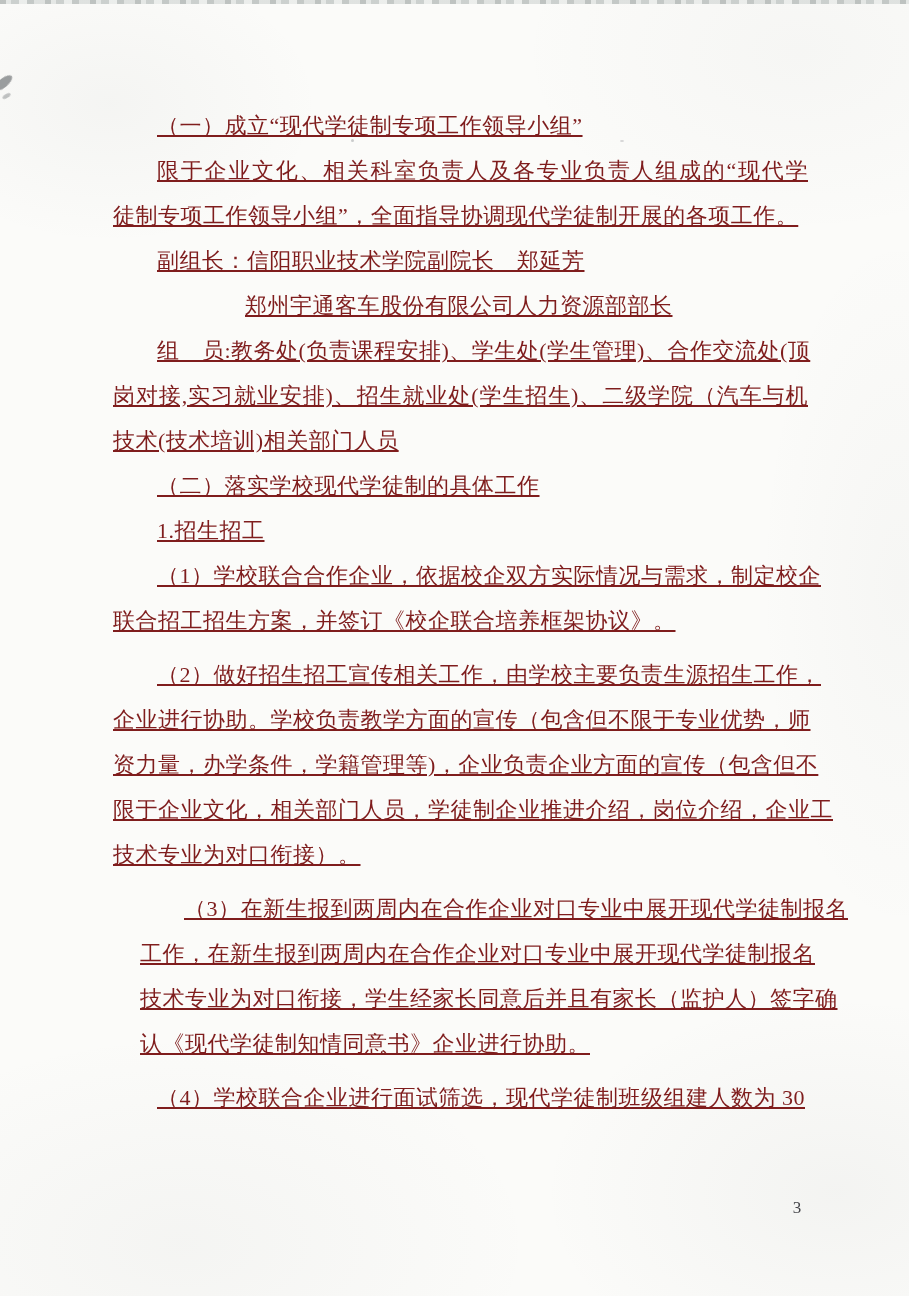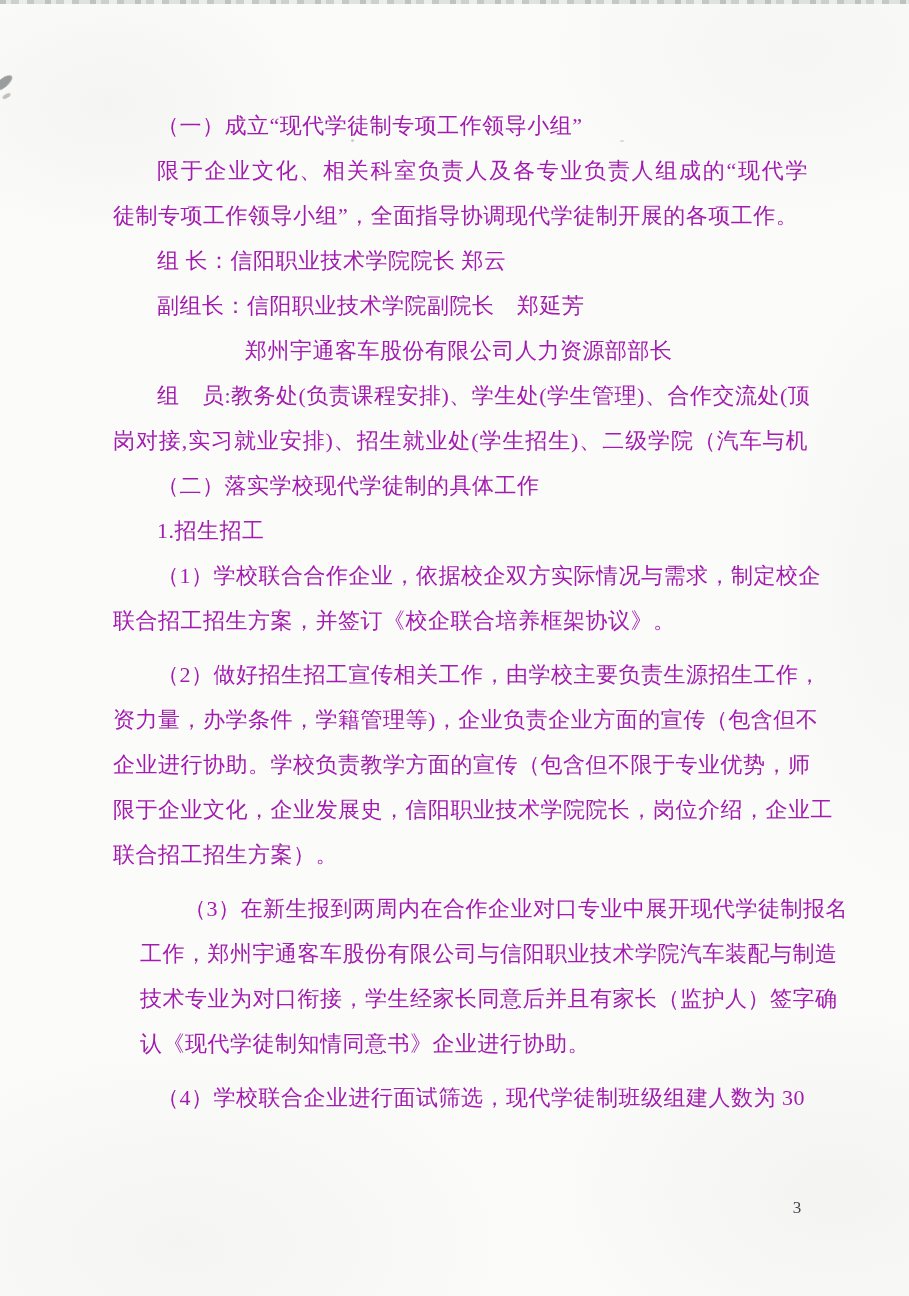--- a/index.html
+++ b/index.html
@@ -108,61 +108,59 @@
 </head>
 <body style="background: rgb(251, 251, 249);">
 
 <div class="paper-texture"></div>
 <div class="scan-edge-top"></div>
 <div class="scan-smudge-1"></div>
 <div class="scan-smudge-2"></div>
 <div class="scan-speck-1"></div>
 <div class="scan-speck-2"></div>
 
-<div class="doc-body" id="doc-body" style="color: #a21caf;">
+<div class="doc-body" id="doc-body" style="color: #7f1d1d; text-decoration: underline;">
     <div class="para">
       <div class="line last" style="text-indent: 2em;">（一）成立“现代学徒制专项工作领导小组”</div>
     </div>
     <div class="para">
       <div class="line" style="text-indent: 2em;">限于企业文化、相关科室负责人及各专业负责人组成的“现代学</div>
       <div class="line last">徒制专项工作领导小组”，全面指导协调现代学徒制开展的各项工作。</div>
-    </div>
-    <div class="para">
-      <div class="line last" style="text-indent: 2em;">组 长：信阳职业技术学院院长 郑云</div>
     </div>
     <div class="para">
       <div class="line last" style="text-indent: 2em;">副组长：信阳职业技术学院副院长　郑延芳</div>
     </div>
     <div class="para">
       <div class="line last" style="text-indent: 6em;">郑州宇通客车股份有限公司人力资源部部长</div>
     </div>
     <div class="para">
       <div class="line" style="text-indent: 2em;">组　员:教务处(负责课程安排)、学生处(学生管理)、合作交流处(顶</div>
       <div class="line">岗对接,实习就业安排)、招生就业处(学生招生)、二级学院（汽车与机</div>
+      <div class="line last">技术(技术培训)相关部门人员</div>
     </div>
     <div class="para">
       <div class="line last" style="text-indent: 2em;">（二）落实学校现代学徒制的具体工作</div>
     </div>
     <div class="para">
       <div class="line last" style="text-indent: 2em;">1.招生招工</div>
     </div>
     <div class="para">
       <div class="line" style="text-indent: 2em;">（1）学校联合合作企业，依据校企双方实际情况与需求，制定校企</div>
       <div class="line last">联合招工招生方案，并签订《校企联合培养框架协议》。</div>
     </div>
     <div class="para" style="margin-top: 9px;">
       <div class="line" style="text-indent: 2em;">（2）做好招生招工宣传相关工作，由学校主要负责生源招生工作，</div>
+      <div class="line">企业进行协助。学校负责教学方面的宣传（包含但不限于专业优势，师</div>
       <div class="line">资力量，办学条件，学籍管理等)，企业负责企业方面的宣传（包含但不</div>
-      <div class="line">企业进行协助。学校负责教学方面的宣传（包含但不限于专业优势，师</div>
-      <div class="line">限于企业文化，企业发展史，信阳职业技术学院院长，岗位介绍，企业工</div>
-      <div class="line last">联合招工招生方案）。</div>
+      <div class="line">限于企业文化，相关部门人员，学徒制企业推进介绍，岗位介绍，企业工</div>
+      <div class="line last">技术专业为对口衔接）。</div>
     </div>
     <div class="para" style="margin-top: 9px; margin-left: 27px;">
       <div class="line" style="text-indent: 2em;">（3）在新生报到两周内在合作企业对口专业中展开现代学徒制报名</div>
-      <div class="line">工作，郑州宇通客车股份有限公司与信阳职业技术学院汽车装配与制造</div>
+      <div class="line">工作，在新生报到两周内在合作企业对口专业中展开现代学徒制报名</div>
       <div class="line">技术专业为对口衔接，学生经家长同意后并且有家长（监护人）签字确</div>
       <div class="line last">认《现代学徒制知情同意书》企业进行协助。</div>
     </div>
     <div class="para" style="margin-top: 9px;">
       <div class="line last" style="text-indent: 2em; text-align: right;">（4）学校联合企业进行面试筛选，现代学徒制班级组建人数为 30</div>
     </div>
   </div>
 
 <div class="page-number" style="color: rgb(70, 71, 76);">3</div>
 

